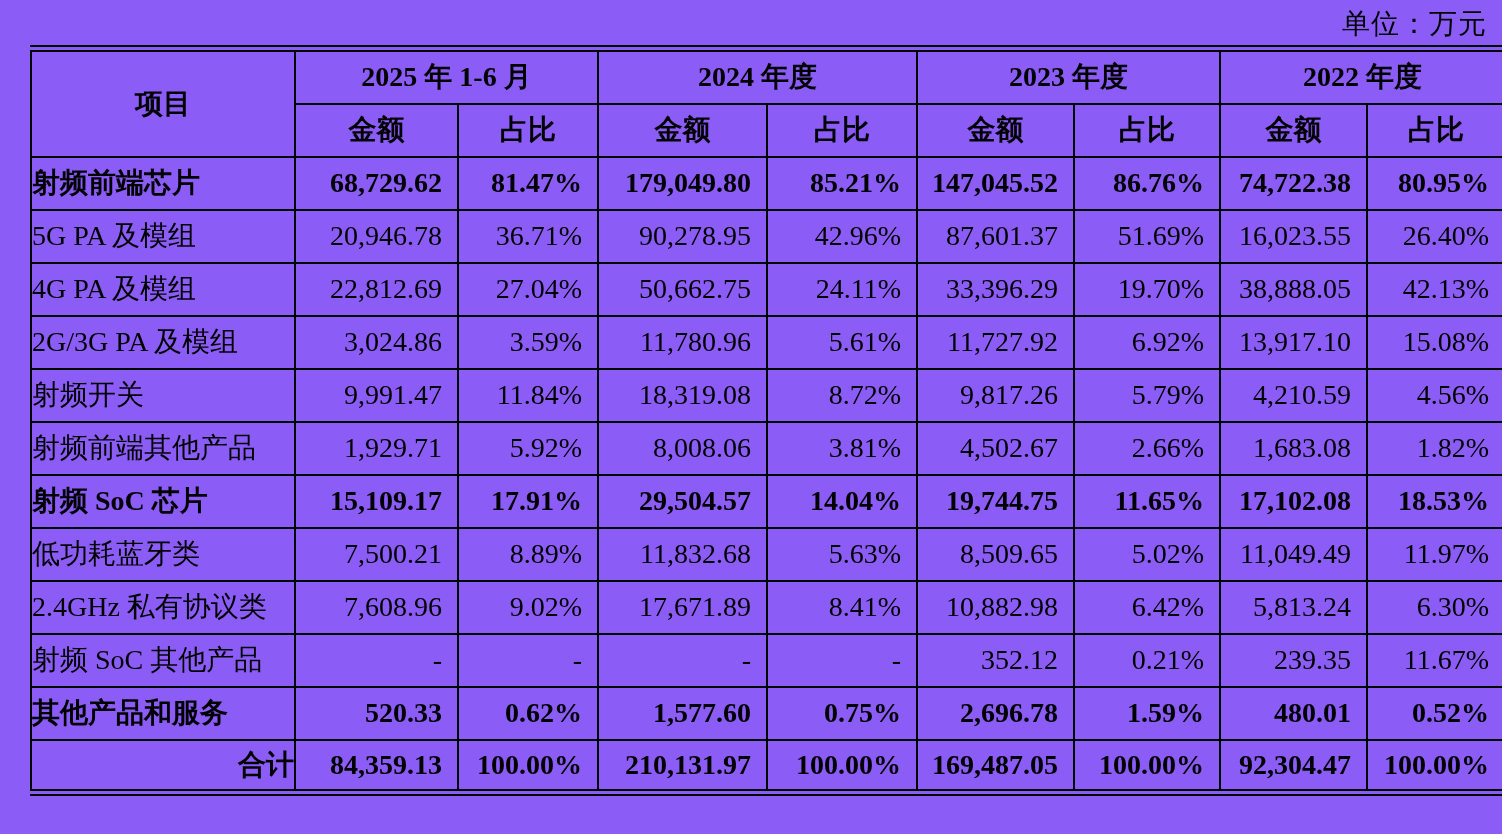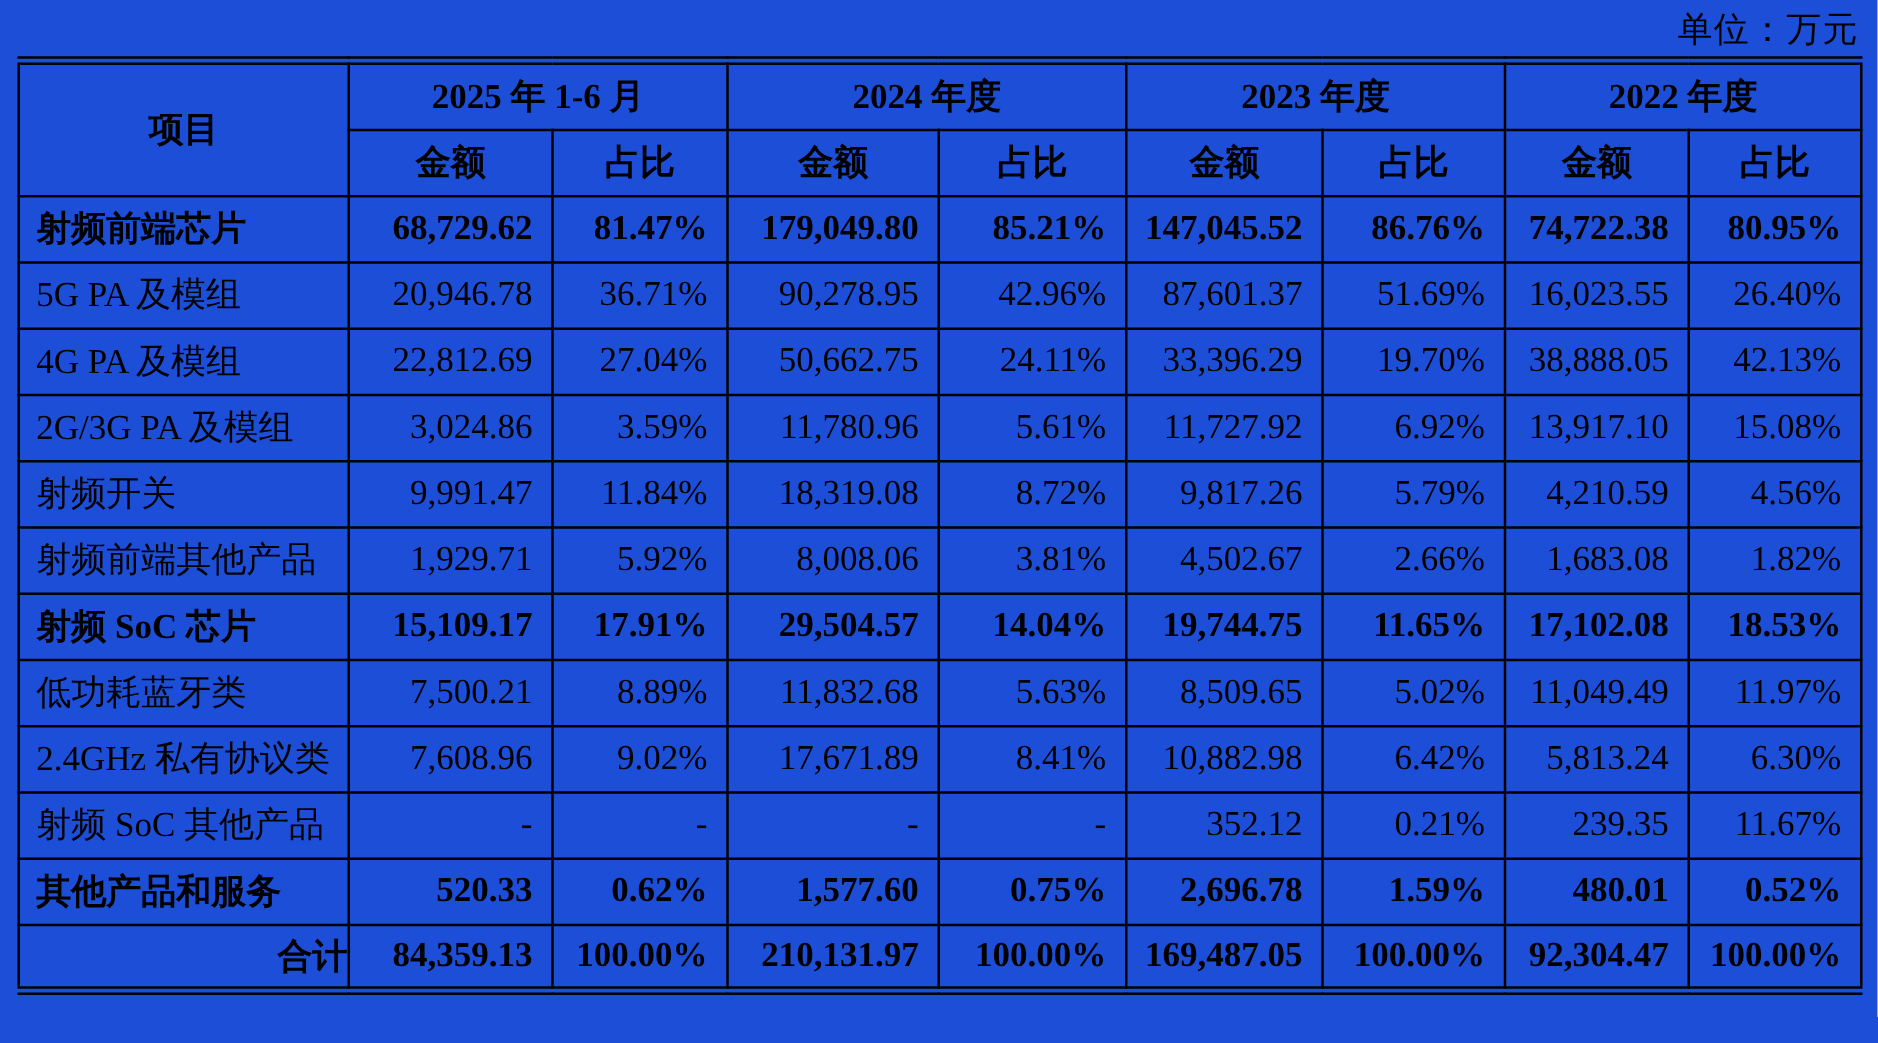--- a/index.html
+++ b/index.html
@@ -5,34 +5,34 @@
   * { box-sizing: border-box; }
   html, body { margin: 0; padding: 0; background: #ffffff; }
   body {
     font-family: "Liberation Serif", "DejaVu Serif", serif;
     color: #000000;
   }
   .page {
     position: relative;
     width: 1502px;
     height: 834px;
-    background: #1d4ed8;
+    background: #8b5cf6;
     overflow: hidden;
   }
   .unit-label {
     position: absolute;
     top: 5px;
     right: 15px;
     font-size: 28px;
     letter-spacing: 1px;
     white-space: nowrap;
   }
   .table-wrap {
     position: absolute;
-    left: 14px;
+    left: 30px;
     top: 45px;
     width: 1222px;
   }
   table {
     width: 100%;
     border-collapse: collapse;
     table-layout: fixed;
     border-top: 7px double #000;
     border-bottom: 7px double #000;
   }
@@ -44,21 +44,21 @@
     white-space: nowrap;
   }
   thead th {
     font-weight: 700;
     text-align: center;
     vertical-align: middle;
   }
   tr.hrow1 th { height: 55px; }
   tr.hrow2 th { height: 53px; border-radius: 15px; }
   tbody td { height: 53px; vertical-align: middle; }
-  td.label { text-align: left; padding-left: 13px; }
+  td.label { text-align: left; }
   td.label.center { text-align: right; padding-left: 0; }
   td.num { text-align: right; padding-right: 15px; }
   tr.bold td { font-weight: 700; }
 </style>
 </head>
 <body>
 
 <div class="page">
   <div class="unit-label">单位：万元</div>
 

